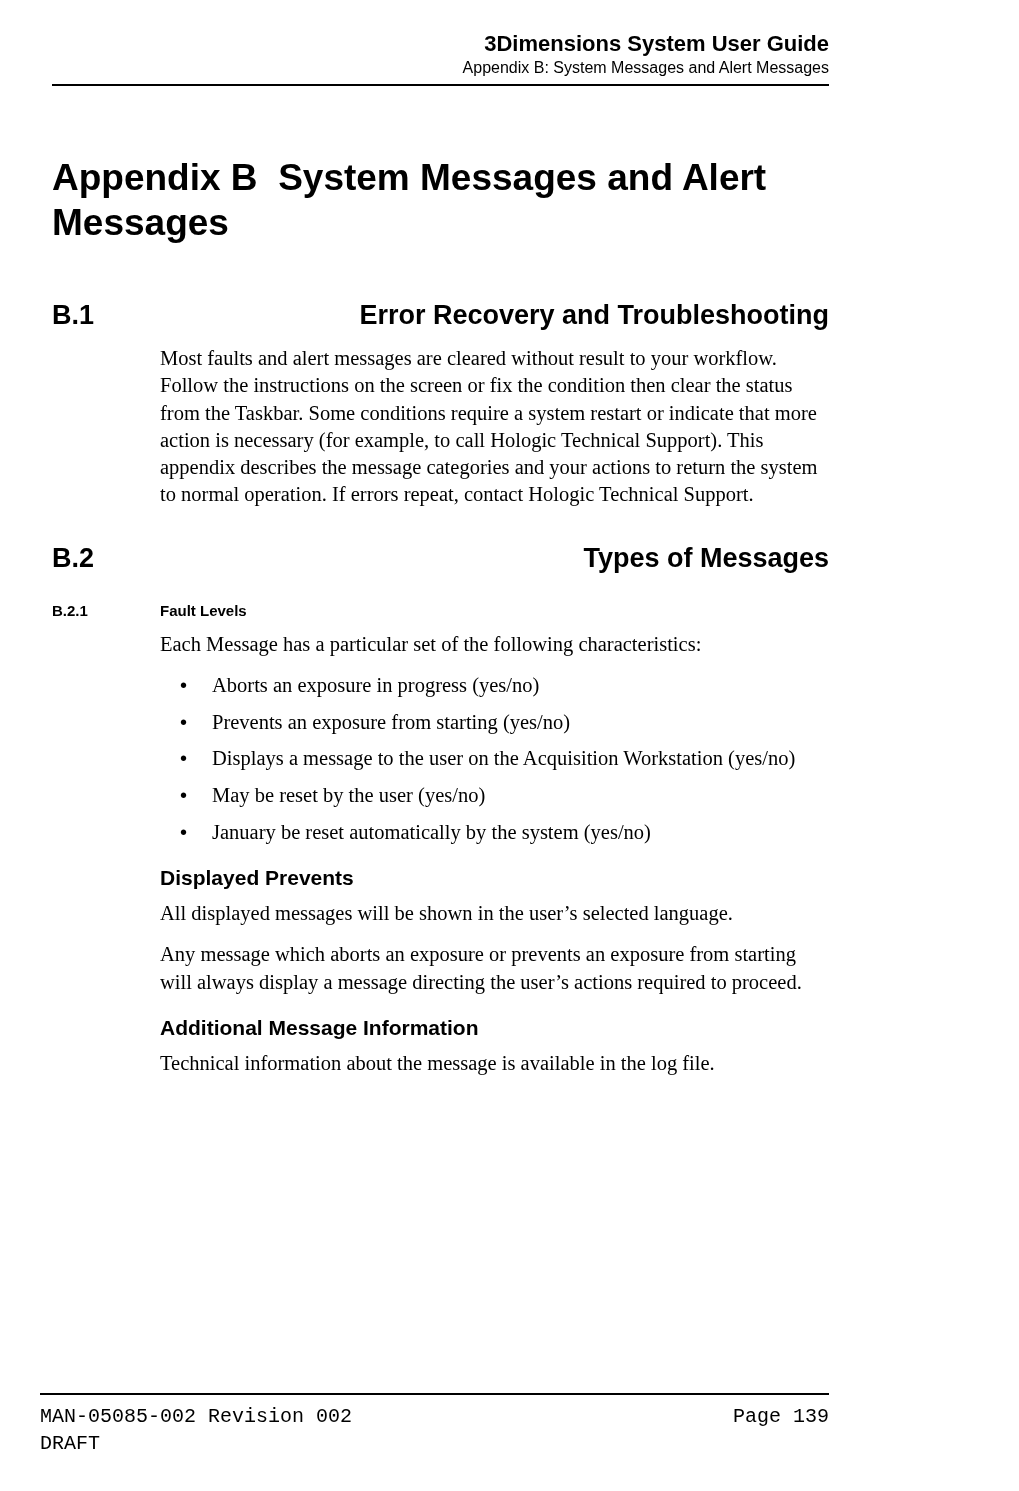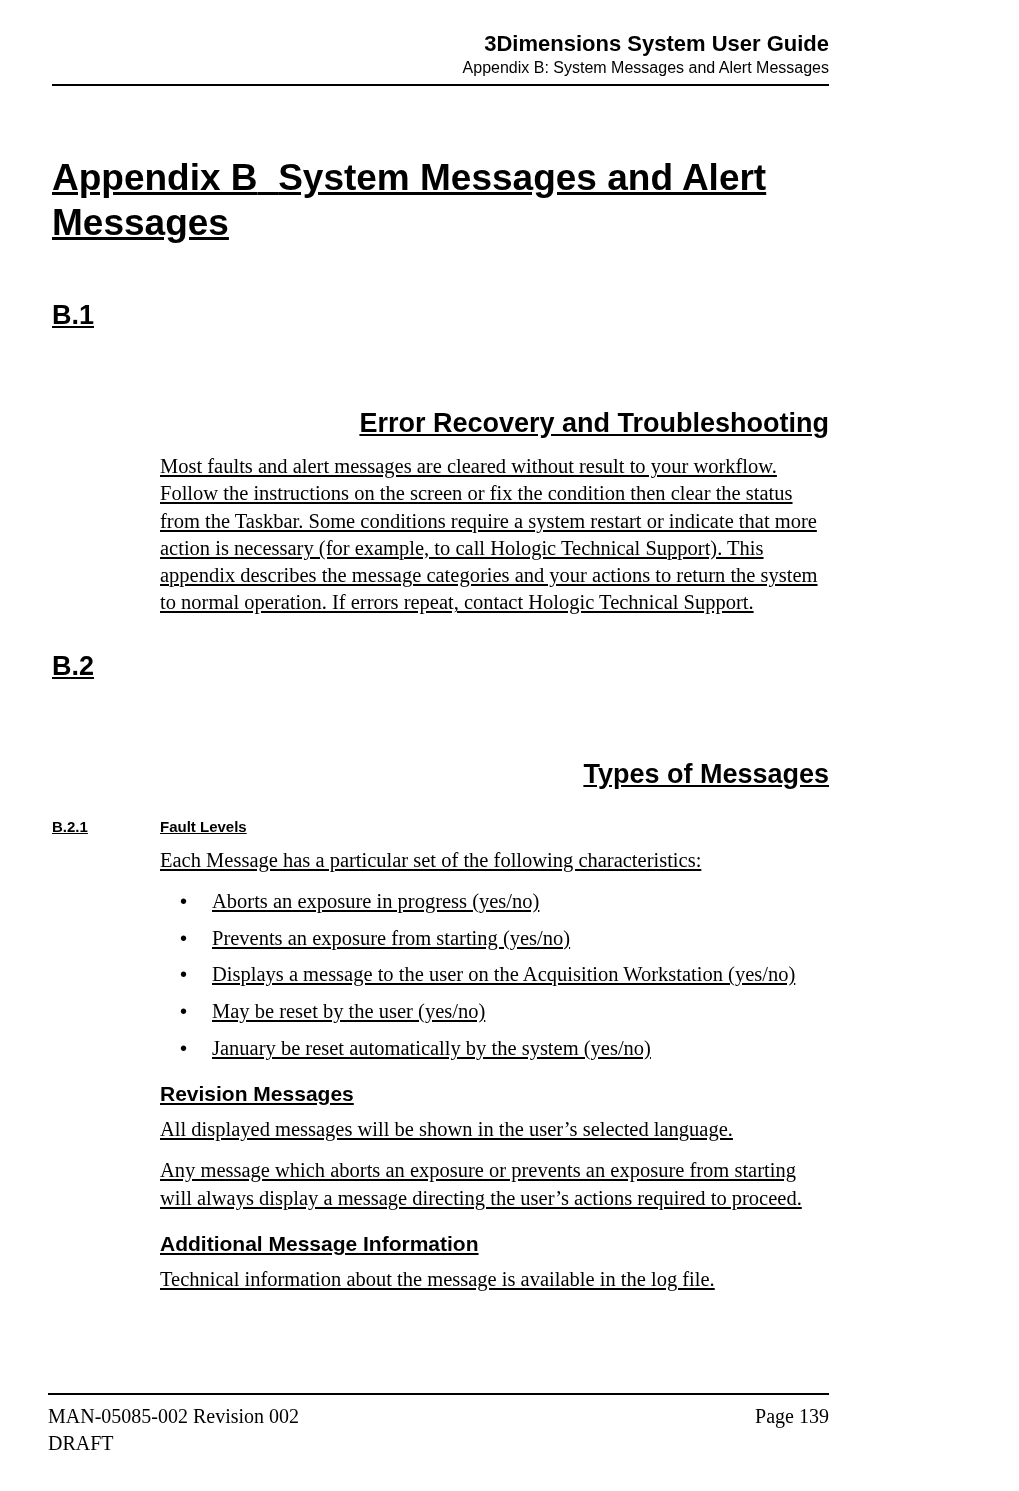--- a/index.html
+++ b/index.html
@@ -29,41 +29,39 @@
     font-size: 16px;
     line-height: 1.3;
   }
   hr.header-rule {
     border: none;
     border-top: 2px solid #000;
     margin-top: 6px;
   }
   .content {
     padding-top: 70px;
-    text-decoration: underline;
   }
   h1.appendix-title {
     font-family: Arial, Helvetica, sans-serif;
     font-weight: 700;
     font-size: 37px;
     line-height: 1.2;
     margin-bottom: 55px;
   }
   .section-block {
     padding-left: 108px;
     margin-bottom: 34px;
   }
   .section-heading {
     display: flex;
     font-family: Arial, Helvetica, sans-serif;
     font-weight: 700;
     font-size: 27px;
     margin-bottom: 14px;
     margin-left: -108px;
-    flex-direction: column;
   }
   .section-heading .sec-num { width: 108px; flex: 0 0 108px; }
   .section-heading .sec-text { flex: 1; text-align: right; }
   .sub-heading {
     display: flex;
     font-family: Arial, Helvetica, sans-serif;
     font-weight: 700;
     font-size: 15px;
     margin-top: 28px;
     margin-bottom: 12px;
@@ -98,24 +96,24 @@
   ul.bullets li::before {
     content: "•";
     position: absolute;
     left: 20px;
     top: 0;
     font-size: 20px;
     font-family: Arial, Helvetica, sans-serif;
   }
   .footer {
     position: absolute;
-    left: 48px;
+    left: 40px;
     right: 52px;
     bottom: 34px;
-    font-family: Liberation Serif, serif;
+    font-family: Liberation Mono, monospace;
     font-size: 20px;
   }
   hr.footer-rule {
     border: none;
     border-top: 2px solid #000;
     margin-bottom: 8px;
   }
   .footer-row {
     display: flex;
     justify-content: space-between;
@@ -160,21 +158,21 @@
       </div>
       <p class="body">Each Message has a particular set of the following characteristics:</p>
       <ul class="bullets">
         <li>Aborts an exposure in progress (yes/no)</li>
         <li>Prevents an exposure from starting (yes/no)</li>
         <li>Displays a message to the user on the Acquisition Workstation (yes/no)</li>
         <li>May be reset by the user (yes/no)</li>
         <li>January be reset automatically by the system (yes/no)</li>
       </ul>
 
-      <div class="inner-heading">Revision Messages</div>
+      <div class="inner-heading">Displayed Prevents</div>
       <p class="body">All displayed messages will be shown in the user’s selected language.</p>
       <p class="body">Any message which aborts an exposure or prevents an exposure from starting will always display a message directing the user’s actions required to proceed.</p>
 
       <div class="inner-heading">Additional Message Information</div>
       <p class="body">Technical information about the message is available in the log file.</p>
     </div>
 
   </div>
 
   <div class="footer">

